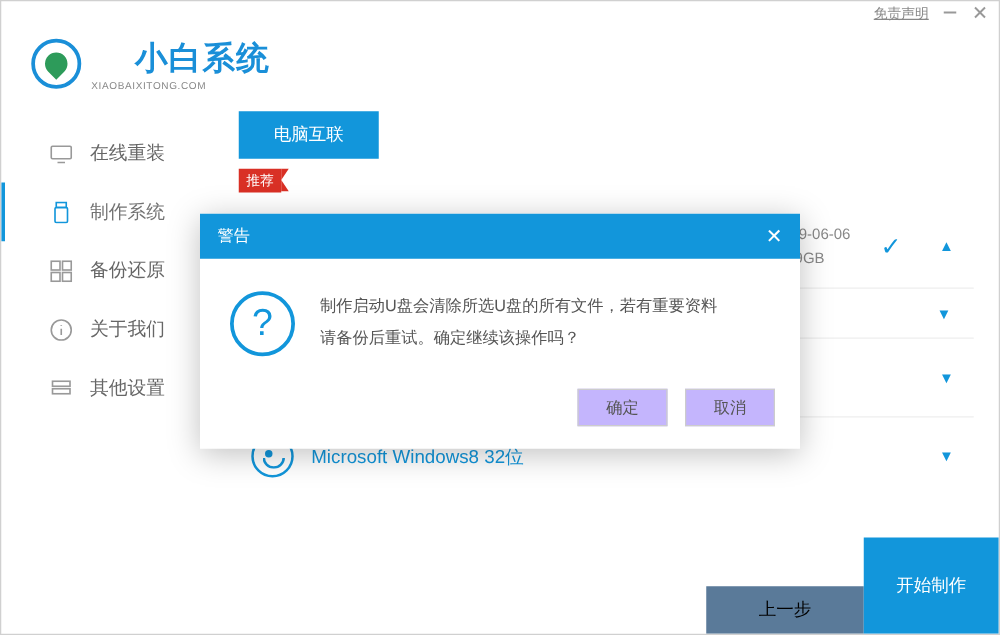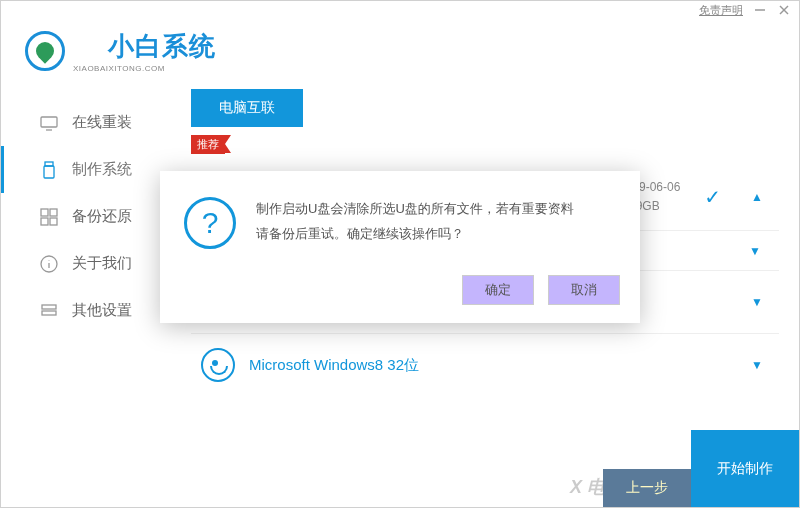--- a/index.html
+++ b/index.html
@@ -30,21 +30,21 @@
 .os-row { display: flex; align-items: center; padding: 14px 10px; border-bottom: 1px solid #eee; gap: 14px; }
 .os-icon { width: 34px; height: 34px; border: 2px solid #1296db; border-radius: 50%; position: relative; flex-shrink: 0; }
 .os-icon::before { content: ""; position: absolute; width: 6px; height: 6px; background: #1296db; border-radius: 50%; top: 10px; left: 9px; }
 .os-icon::after { content: ""; position: absolute; width: 14px; height: 7px; border: 2px solid #1296db; border-top: none; border-radius: 0 0 14px 14px; bottom: 5px; left: 7px; }
 .os-name { color: #1296db; font-size: 15px; flex: 1; }
 .os-info { font-size: 12px; color: #888; line-height: 1.6; text-align: left; }
 .check { color: #1296db; font-size: 20px; margin: 0 10px; }
 .chev { color: #1296db; font-size: 12px; cursor: pointer; padding: 0 6px; }
 .spacer-row { height: 40px; border-bottom: 1px solid #eee; display: flex; align-items: center; justify-content: flex-end; padding-right: 12px; }
 .footer { position: absolute; bottom: 0; right: 0; display: flex; }
-.btn-prev { background: #5a7a99; color: #fef9c3; padding: 10px 23px; font-size: 14px; cursor: pointer; border: none; margin-top: 39px; }
+.btn-prev { background: #5a7a99; color: #000000; padding: 10px 42px; font-size: 14px; cursor: pointer; border: none; margin-top: 39px; }
 .btn-start { background: #1296db; color: #fff; padding: 10px 26px; font-size: 14px; cursor: pointer; border: none; }
 .watermark { position: absolute; bottom: 8px; right: 140px; font-size: 18px; color: #333; opacity: 0.25; font-weight: bold; font-style: italic; }
 
 .overlay { position: absolute; inset: 0; display: flex; align-items: flex-start; justify-content: center; padding-top: 170px; }
 .modal { width: 480px; background: #fff; box-shadow: 0 4px 24px rgba(0,0,0,0.25); }
 .modal-head { background: #1296db; color: #fff; display: flex; align-items: center; justify-content: space-between; padding: 8px 14px; font-size: 13px; }
 .modal-close { cursor: pointer; font-size: 16px; }
 .modal-body { display: flex; padding: 26px 24px; gap: 20px; align-items: flex-start; }
 .q-icon { width: 52px; height: 52px; border: 3px solid #1296db; border-radius: 50%; color: #1296db; font-size: 30px; display: flex; align-items: center; justify-content: center; flex-shrink: 0; }
 .modal-text { font-size: 13px; color: #555; line-height: 1.9; }
@@ -169,20 +169,24 @@
 
   <div class="watermark">X 电脑互联</div>
 
   <div class="footer">
     <button class="btn-prev">上一步</button>
     <button class="btn-start">开始制作</button>
   </div>
 
   <div class="overlay">
     <div class="modal">
+      <div class="modal-head">
+        <span>警告</span>
+        <span class="modal-close">✕</span>
+      </div>
       <div class="modal-body">
         <div class="q-icon">?</div>
         <div class="modal-text">
           <div>制作启动U盘会清除所选U盘的所有文件，若有重要资料</div>
           <div>请备份后重试。确定继续该操作吗？</div>
         </div>
       </div>
       <div class="modal-foot">
         <button class="mbtn">确定</button>
         <button class="mbtn">取消</button>

